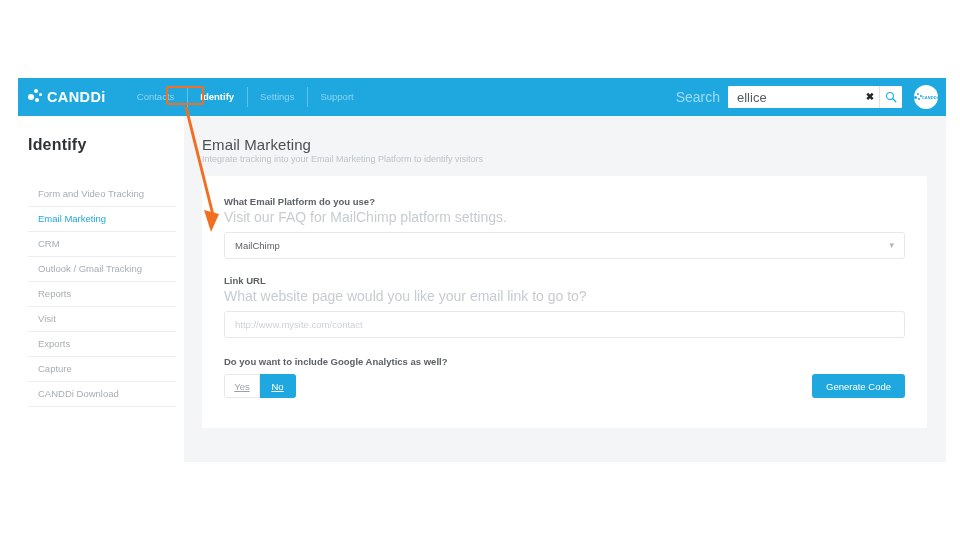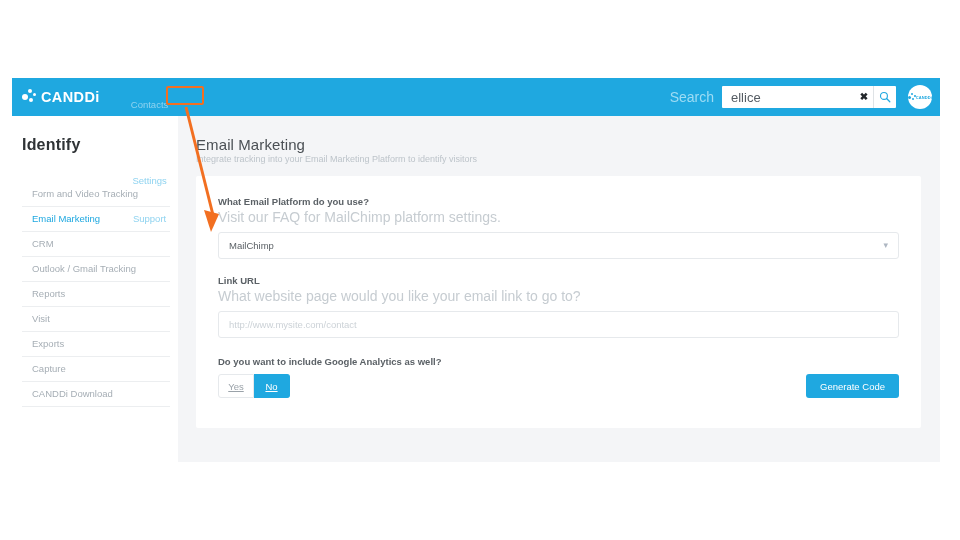--- a/index.html
+++ b/index.html
@@ -12,21 +12,21 @@
     width: 960px;
     height: 540px;
     overflow: hidden;
     font-family: "Liberation Sans", sans-serif;
     -webkit-font-smoothing: antialiased;
   }
 
   
   #app {
     position: absolute;
-    left: 12px;
+    left: 18px;
     top: 78px;
     width: 928px;
     height: 384px;
     background: #f4f5f7;
     overflow: hidden;
   }
 
   
   #topbar {
     position: relative;
@@ -57,21 +57,20 @@
   .logo-text {
     color: #ffffff;
     font-size: 14.5px;
     font-weight: bold;
     letter-spacing: 0.4px;
   }
   .nav {
     display: flex;
     align-items: center;
     height: 22px;
-    flex-direction: column;
   }
   .nav-item {
     position: relative;
     color: #8fd3f0;
     font-size: 9.5px;
     padding: 0 13px;
     line-height: 38px;
     height: 38px;
     white-space: nowrap;
     cursor: pointer;

